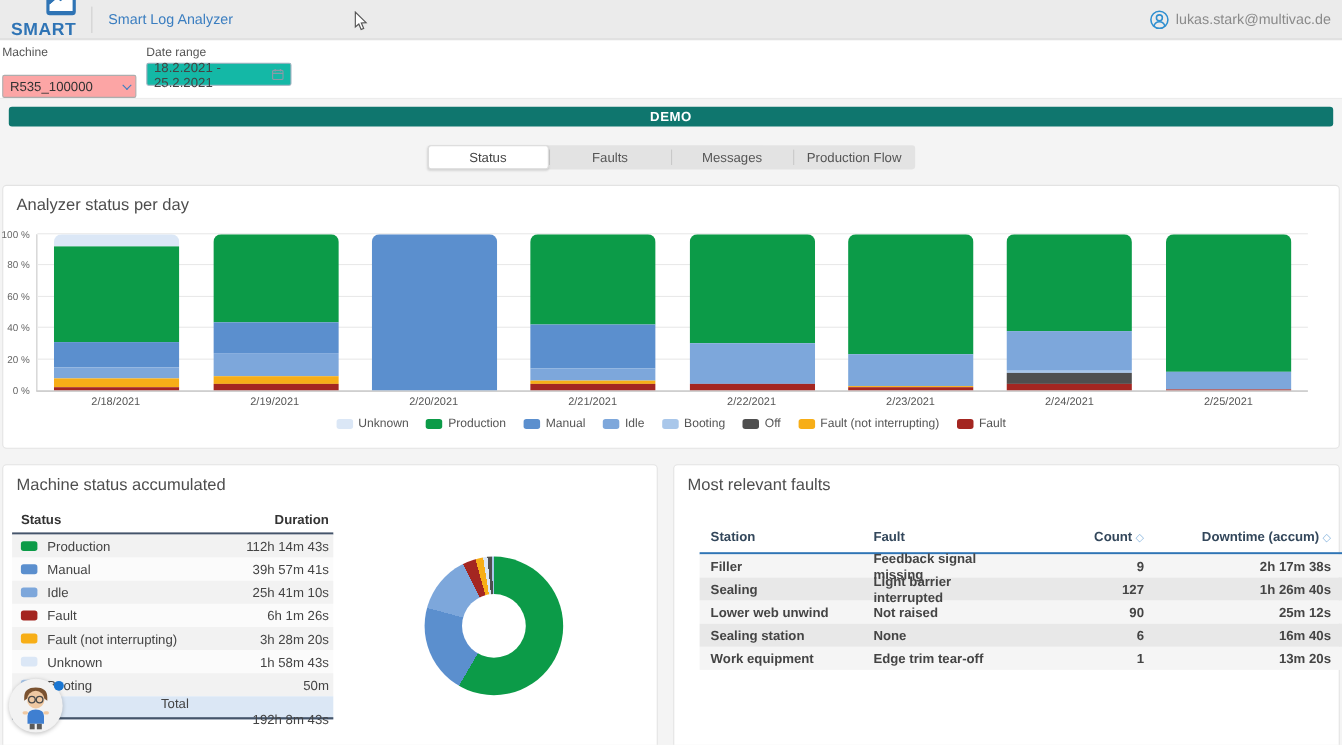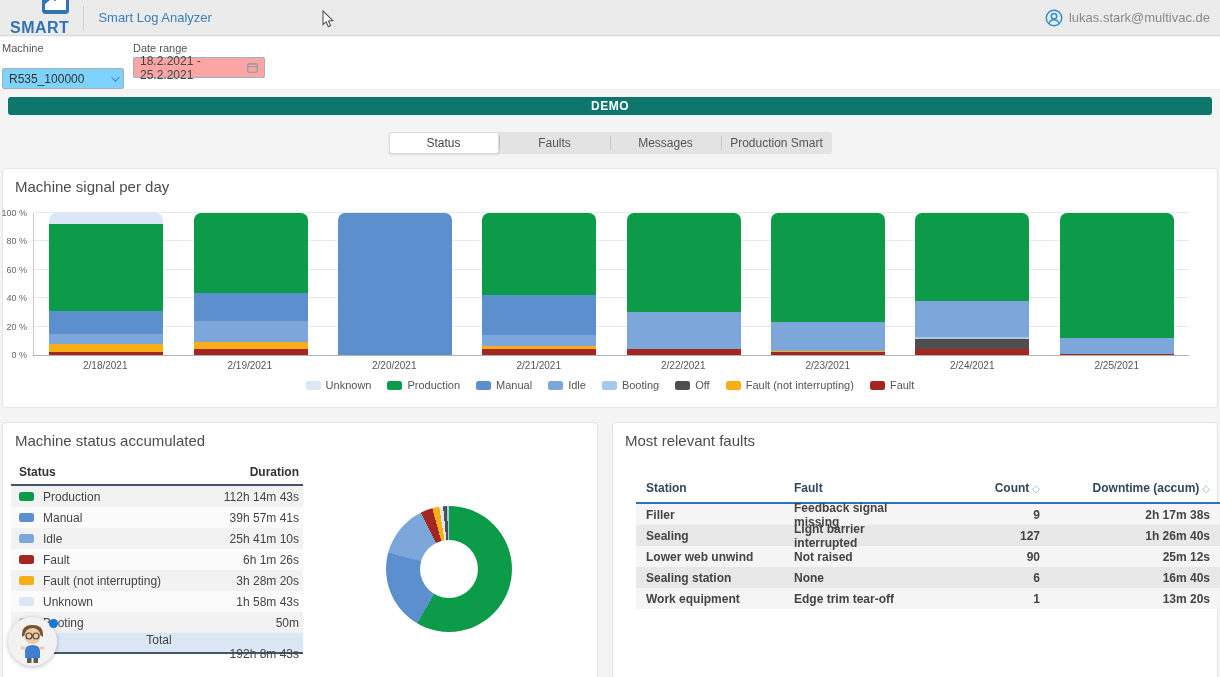--- a/index.html
+++ b/index.html
@@ -15,23 +15,23 @@
   .logo-text .l2 { font-size:8.5px; font-weight:bold; letter-spacing:1.6px; color:#2f74b5; margin-top:1px; }
   .topbar .vdiv { width:1px; height:24px; background:#cfcfcf; margin:0 14px; }
   .app-title { font-size:13px; color:#3b7ec0; }
   .topbar .spacer { flex:1; }
   .userchip { display:flex; align-items:center; gap:6px; font-size:13px; color:#8a8a8a; }
 
   
   .filterbar { position:absolute; top:37px; left:0; width:100%; height:53px; background:#ffffff; border-bottom:1px solid #ececec; }
   .fld { position:absolute; top:5px; }
   .fld-label { font-size:11px; color:#555; margin-bottom:3px; }
-  .select { width:122px; height:21px; border:1px solid #adadad; border-radius:2px; background:#7dd3fc; display:flex; align-items:center; padding:0 6px; font-size:12px; color:#333;margin-top:14px; }
+  .select { width:122px; height:21px; border:1px solid #adadad; border-radius:2px; background:#fca5a5; display:flex; align-items:center; padding:0 6px; font-size:12px; color:#333;margin-top:14px; }
   .select .chev { margin-left:auto; width:6px; height:6px; border-right:1.5px solid #3b7ec0; border-bottom:1.5px solid #3b7ec0; transform:rotate(45deg) translateY(-2px); }
-  .dateinput { width:132px; height:21px; border:1px solid #9fb0bf; border-radius:2px; background:#fca5a5; display:flex; align-items:center; padding:0 6px; font-size:12px; color:#444; gap:6px; }
+  .dateinput { width:132px; height:21px; border:1px solid #9fb0bf; border-radius:2px; background:#14b8a6; display:flex; align-items:center; padding:0 6px; font-size:12px; color:#444; gap:6px; }
   .dateinput svg { margin-left:auto; }
 
   
   .demo { position:absolute; top:97px; left:8px; right:8px; height:18px; border-radius:3px; display:flex; align-items:center; justify-content:center; font-size:12px; font-weight:bold; color:#fff; letter-spacing:.5px; }
 
   
   .tabs-wrap { position:absolute; top:132px; left:0; width:100%; display:flex; justify-content:center; }
   .tabs { display:inline-flex; background:#e3e3e3; border-radius:3px; height:22px; align-items:stretch; }
   .tab { width:110px; display:flex; align-items:center; justify-content:center; font-size:12px; color:#555; cursor:pointer; position:relative; }
   .tab.active { background:#fff; border:1px solid #dcdcdc; border-radius:3px; box-shadow:0 1px 2px rgba(0,0,0,.12); color:#444; }
@@ -149,26 +149,26 @@
 </div>
 
 <div class="tabs-wrap">
   <div class="tabs" id="tabs">
       <div class="tab active">Status</div>
       <div class="tab-sep"></div>
       <div class="tab">Faults</div>
       <div class="tab-sep"></div>
       <div class="tab">Messages</div>
       <div class="tab-sep"></div>
-      <div class="tab">Production Smart</div>
+      <div class="tab">Production Flow</div>
     </div>
 </div>
 
 <div class="card" id="card-chart">
-  <div class="card-title">Machine signal per day</div>
+  <div class="card-title">Analyzer status per day</div>
   <div class="plot" id="plot">
       <span class="ylabel" style="bottom: 0%; transform: translateY(50%);">0 %</span>
       <div class="gridline" style="bottom: 20%;"></div>
       <span class="ylabel" style="bottom: 20%; transform: translateY(50%);">20 %</span>
       <div class="gridline" style="bottom: 40%;"></div>
       <span class="ylabel" style="bottom: 40%; transform: translateY(50%);">40 %</span>
       <div class="gridline" style="bottom: 60%;"></div>
       <span class="ylabel" style="bottom: 60%; transform: translateY(50%);">60 %</span>
       <div class="gridline" style="bottom: 80%;"></div>
       <span class="ylabel" style="bottom: 80%; transform: translateY(50%);">80 %</span>

